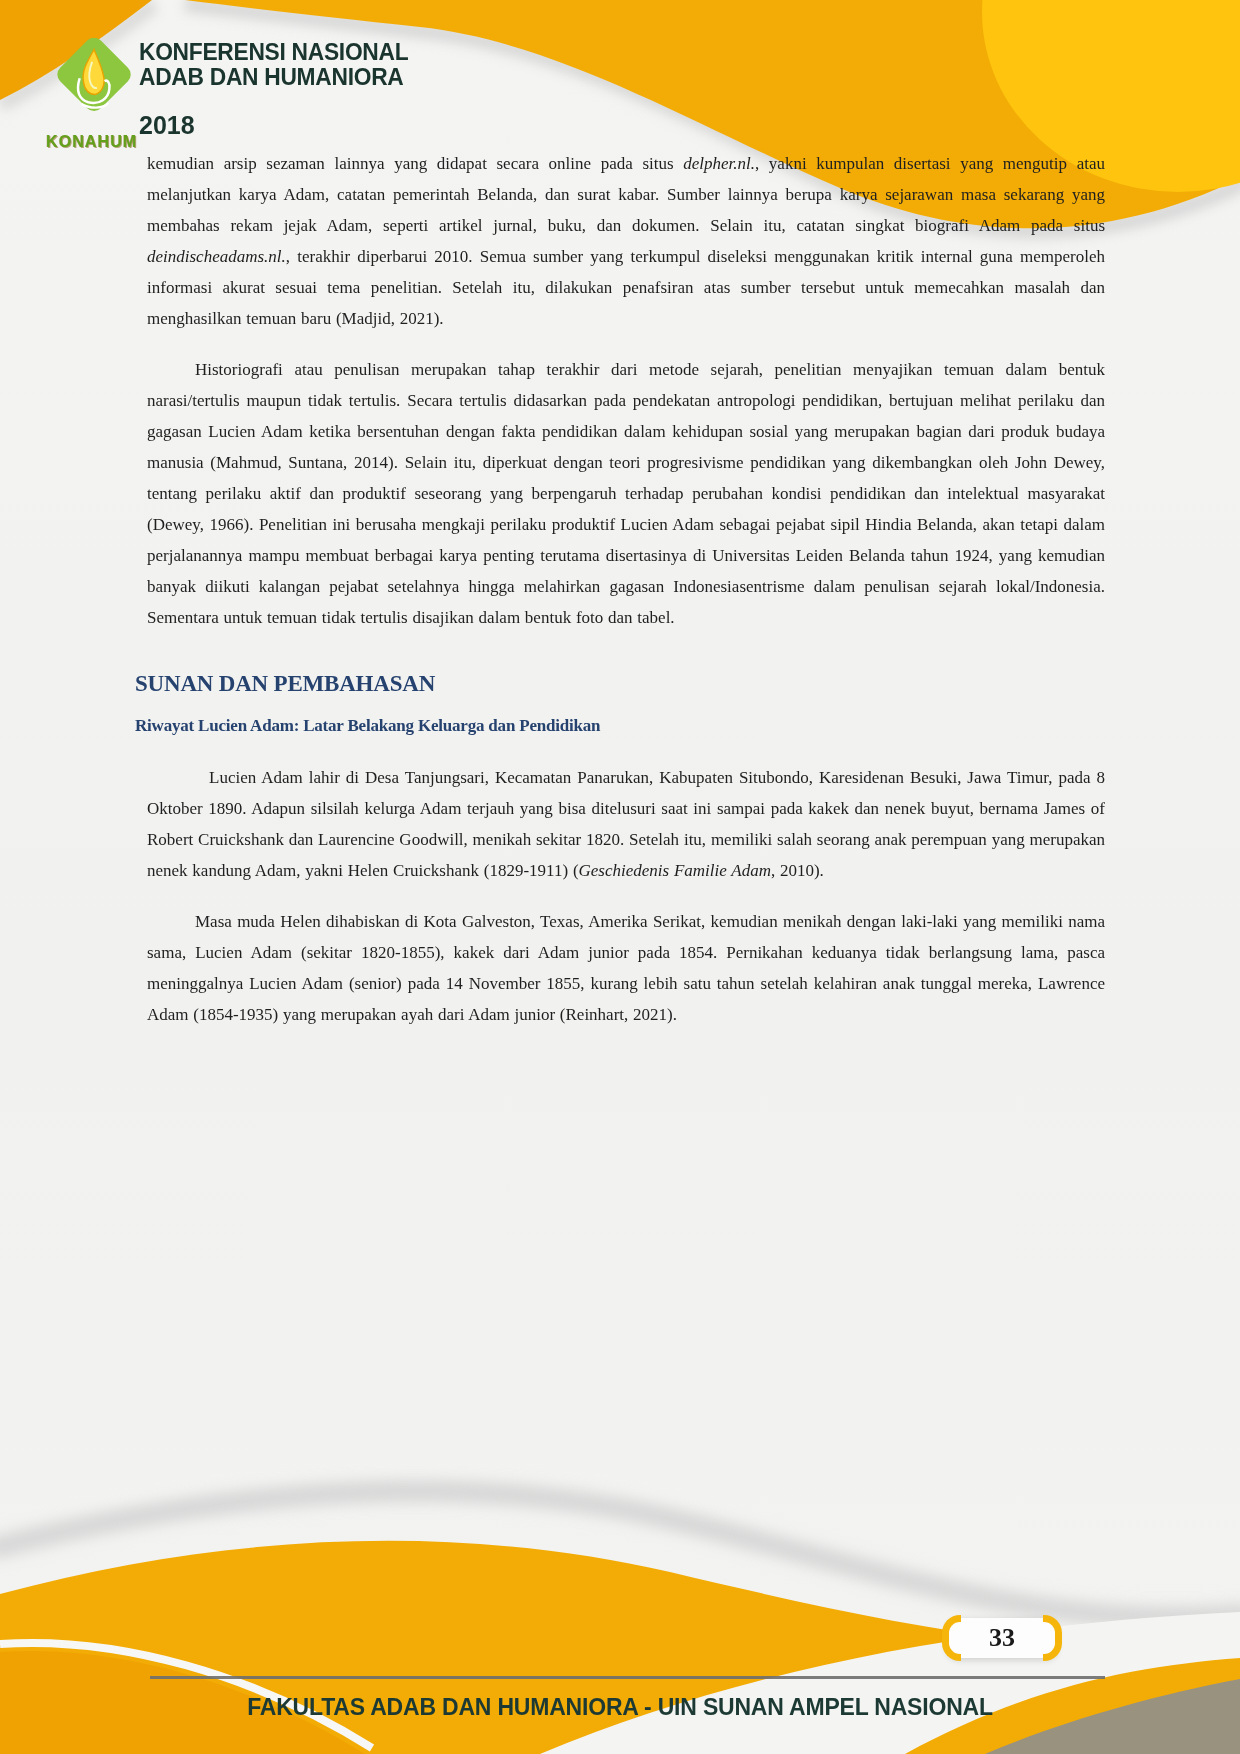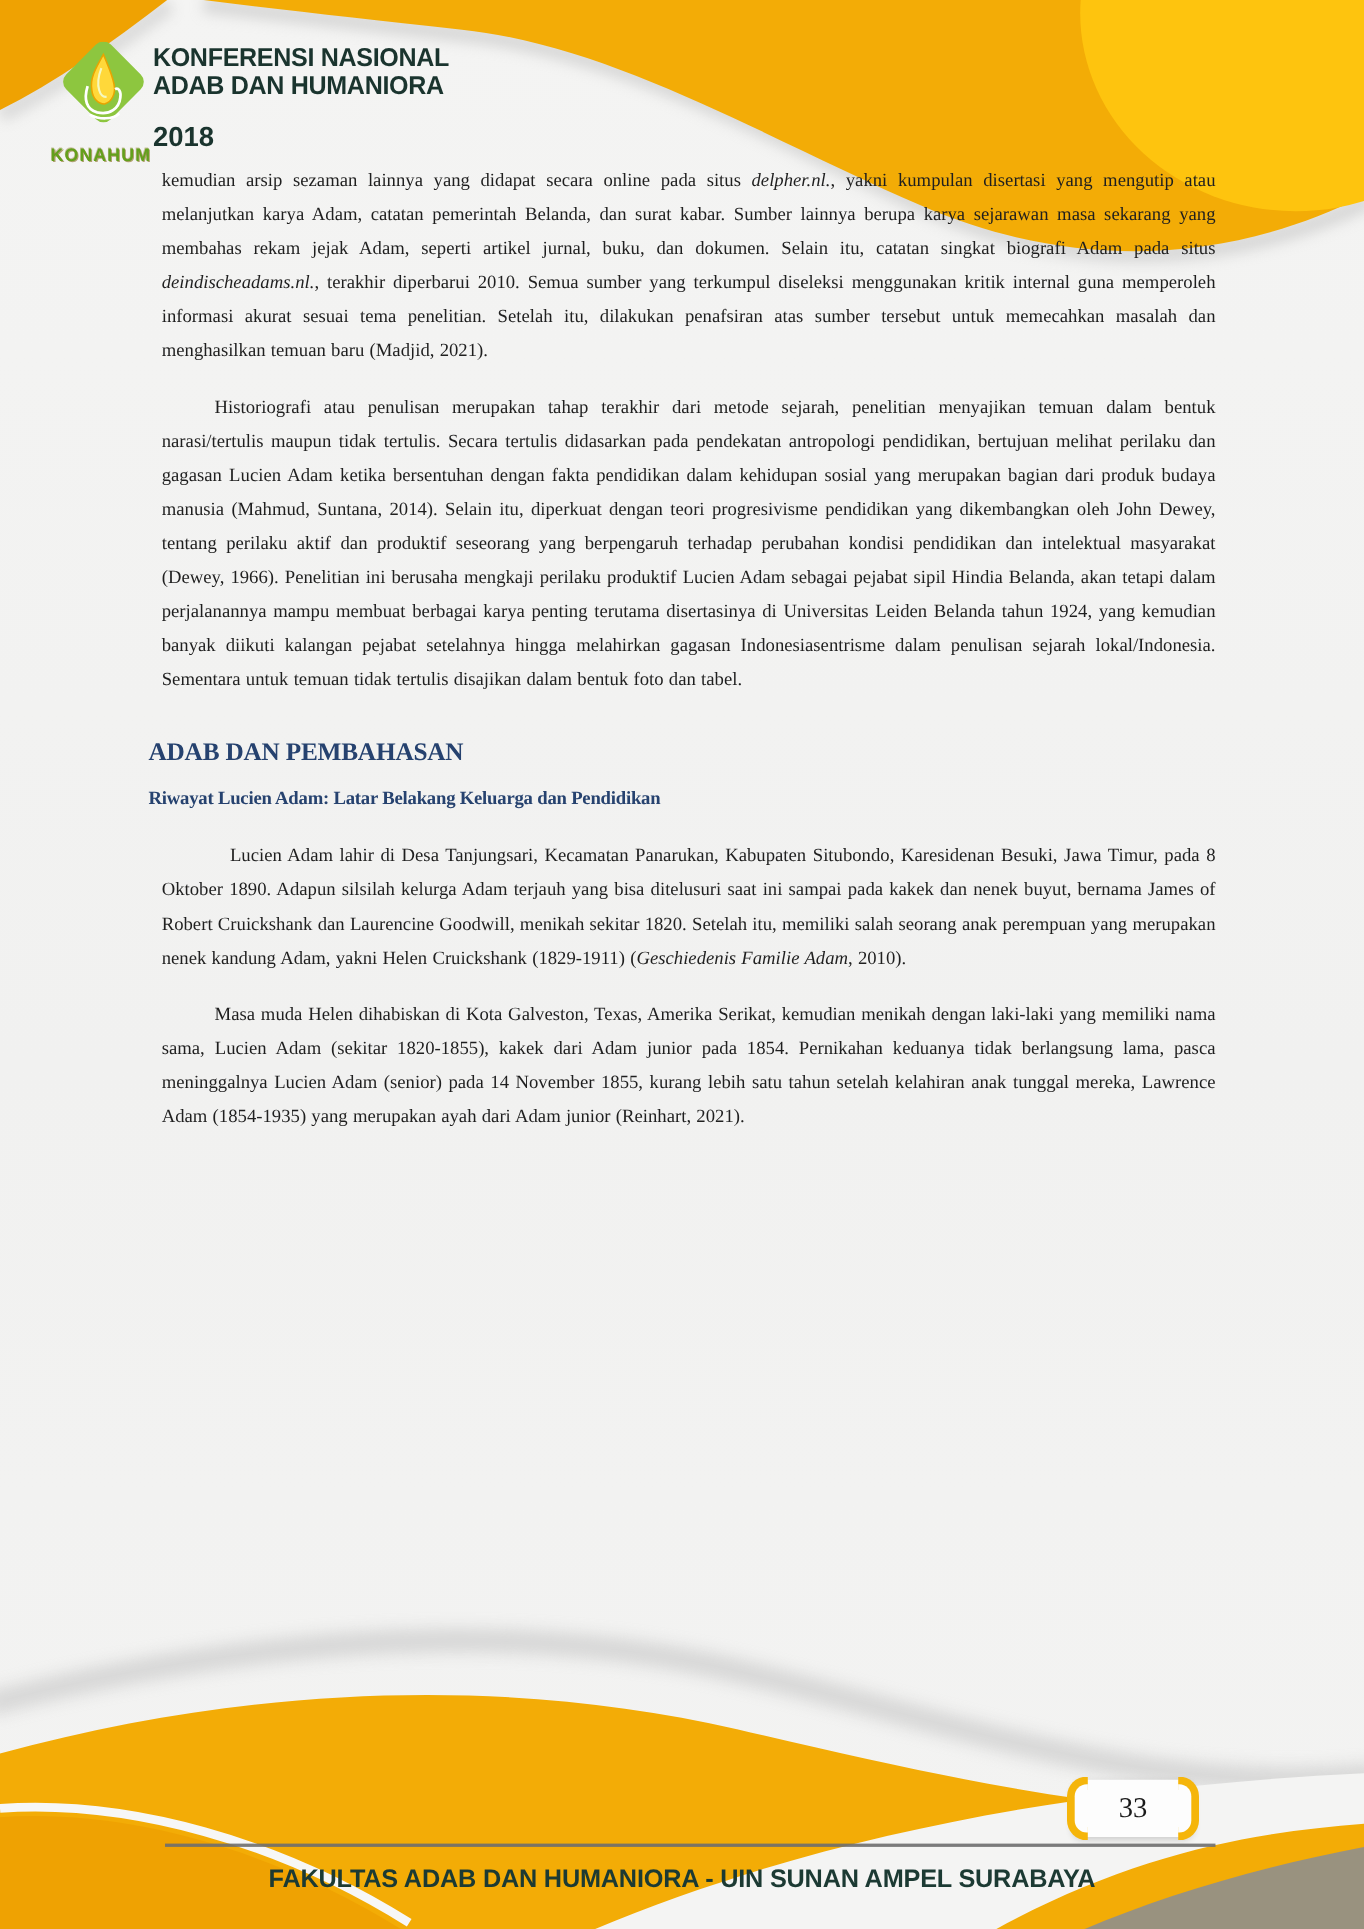--- a/index.html
+++ b/index.html
@@ -62,24 +62,24 @@
     color:var(--heading-blue);letter-spacing:-.2px;
   }
   .content h2{
     margin:13px 0 0 0;font-size:17px;line-height:29px;font-weight:bold;
     color:var(--heading-blue);letter-spacing:-.2px;
   }
   .body-section{display:block;margin-top:22px}
 
   
   .page-badge{
-    position:absolute;left:975px;top:1618px;width:110px;height:52px;z-index:4;
+    position:absolute;left:947px;top:1618px;width:110px;height:40px;z-index:4;
     background:#fdfdfd;border-radius:10px;
     box-shadow:0 2px 7px rgba(0,0,0,.16);
-    display:flex;align-items:center;justify-content:center;
+    display:flex;align-items:center;justify-content:center;font-weight:bold;
   }
   .bracket{position:absolute;top:-3px;bottom:-3px;width:19px;border:7px solid #F5B50A}
   .bracket.left{left:-5px;border-right:none;border-radius:18px 0 0 18px}
   .bracket.right{right:-5px;border-left:none;border-radius:0 18px 18px 0}
   .page-num{font-size:26px;color:#1a1a1a;font-family:"Liberation Serif",serif}
   .footer-line{
     position:absolute;left:150px;top:1676px;width:955px;height:3px;z-index:4;
     background:#6E6E6E;opacity:.9;
   }
   .footer-text{
@@ -146,30 +146,30 @@
       </div>
       <div class="conf-year">2018</div>
     </div>
   </header>
 
   <main class="content">
     <section>
         <p>kemudian arsip sezaman lainnya yang didapat secara online pada situs <em>delpher.nl.</em>, yakni kumpulan disertasi yang mengutip atau melanjutkan karya Adam, catatan pemerintah Belanda, dan surat kabar. Sumber lainnya berupa karya sejarawan masa sekarang yang membahas rekam jejak Adam, seperti artikel jurnal, buku, dan dokumen. Selain itu, catatan singkat biografi Adam pada situs <em>deindischeadams.nl.</em>, terakhir diperbarui 2010. Semua sumber yang terkumpul diseleksi menggunakan kritik internal guna memperoleh informasi akurat sesuai tema penelitian. Setelah itu, dilakukan penafsiran atas sumber tersebut untuk memecahkan masalah dan menghasilkan temuan baru (Madjid, 2021).</p>
         <p class="indent-sm">Historiografi atau penulisan merupakan tahap terakhir dari metode sejarah, penelitian menyajikan temuan dalam bentuk narasi/tertulis maupun tidak tertulis. Secara tertulis didasarkan pada pendekatan antropologi pendidikan, bertujuan melihat perilaku dan gagasan Lucien Adam ketika bersentuhan dengan fakta pendidikan dalam kehidupan sosial yang merupakan bagian dari produk budaya manusia (Mahmud, Suntana, 2014). Selain itu, diperkuat dengan teori progresivisme pendidikan yang dikembangkan oleh John Dewey, tentang perilaku aktif dan produktif seseorang yang berpengaruh terhadap perubahan kondisi pendidikan dan intelektual masyarakat (Dewey, 1966). Penelitian ini berusaha mengkaji perilaku produktif Lucien Adam sebagai pejabat sipil Hindia Belanda, akan tetapi dalam perjalanannya mampu membuat berbagai karya penting terutama disertasinya di Universitas Leiden Belanda tahun 1924, yang kemudian banyak diikuti kalangan pejabat setelahnya hingga melahirkan gagasan Indonesiasentrisme dalam penulisan sejarah lokal/Indonesia. Sementara untuk temuan tidak tertulis disajikan dalam bentuk foto dan tabel.</p>
       </section>
-    <h1>ADAB DAN PEMBAHASAN</h1>
+    <h1>SUNAN DAN PEMBAHASAN</h1>
     <h2>Riwayat Lucien Adam: Latar Belakang Keluarga dan Pendidikan</h2>
     <section class="body-section">
         <p class="indent-lg">Lucien Adam lahir di Desa Tanjungsari, Kecamatan Panarukan, Kabupaten Situbondo, Karesidenan Besuki, Jawa Timur, pada 8 Oktober 1890. Adapun silsilah kelurga Adam terjauh yang bisa ditelusuri saat ini sampai pada kakek dan nenek buyut, bernama James of Robert Cruickshank dan Laurencine Goodwill, menikah sekitar 1820. Setelah itu, memiliki salah seorang anak perempuan yang merupakan nenek kandung Adam, yakni Helen Cruickshank (1829-1911) (<em>Geschiedenis Familie Adam</em>, 2010).</p>
         <p class="indent-sm">Masa muda Helen dihabiskan di Kota Galveston, Texas, Amerika Serikat, kemudian menikah dengan laki-laki yang memiliki nama sama, Lucien Adam (sekitar 1820-1855), kakek dari Adam junior pada 1854. Pernikahan keduanya tidak berlangsung lama, pasca meninggalnya Lucien Adam (senior) pada 14 November 1855, kurang lebih satu tahun setelah kelahiran anak tunggal mereka, Lawrence Adam (1854-1935) yang merupakan ayah dari Adam junior (Reinhart, 2021).</p>
       </section>
   </main>
 
   <div class="page-badge">
     <span class="bracket left"></span>
     <span class="page-num">33</span>
     <span class="bracket right"></span>
   </div>
 
   <div class="footer-line"></div>
-  <div class="footer-text">FAKULTAS ADAB DAN HUMANIORA - UIN SUNAN AMPEL SURABAYA</div>
+  <div class="footer-text">FAKULTAS ADAB DAN HUMANIORA - UIN SUNAN AMPEL NASIONAL</div>
 
 </div>
 
 </body></html>

